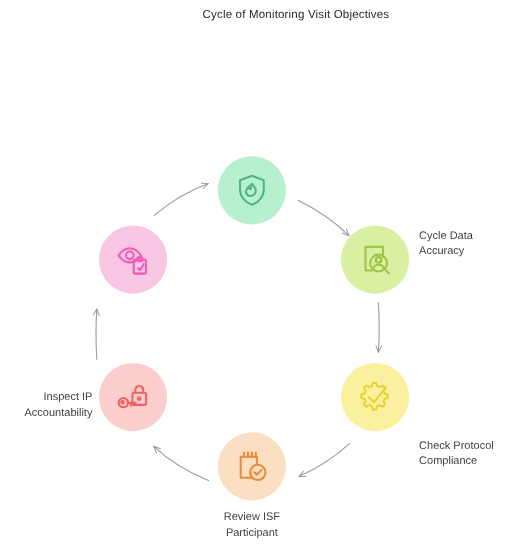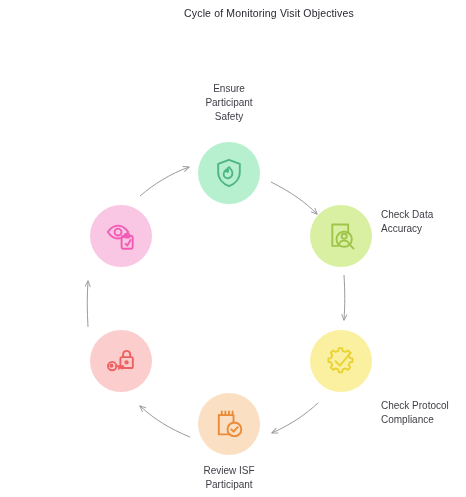--- a/index.html
+++ b/index.html
@@ -94,35 +94,32 @@
                C7.8 19.3 4.8 15.8 4.8 11.4 V5.9 Z"></path>
       <path d="M12.2 8.1 C12.6 9.3 13.9 9.9 14.2 11.4
                C14.6 13.5 13.3 15.4 11.4 15.5
                C9.6 15.6 8.3 14.3 8.4 12.6
                C8.5 11.1 9.5 10.3 10.3 9.6
                C10.1 10.5 10.4 11.1 10.9 11.3
                C11.5 11.5 11.5 10.2 11.2 9.4
                C11 8.8 11.6 8.3 12.2 8.1 Z"></path>
     </svg>
   </div>
-  <div class="label center" style="left:169px; top:82px; width:120px;">Ensure
-Participant
-Safety</div>
 
   <div class="node" style="left:310px; top:205px; background:#d9f0a3;">
     <svg viewBox="0 0 24 24" fill="none" stroke="#9fc44a" stroke-width="1.25" stroke-linecap="round" stroke-linejoin="round">
       <path d="M16.8 10.2 V4.3 H6.2 V18.6 H10.4"></path>
       <circle cx="14.1" cy="14.1" r="5.1"></circle>
       <circle cx="14.1" cy="12.2" r="1.7"></circle>
       <path d="M10.7 17.6 C11.2 15.9 12.5 15.1 14.1 15.1
                C15.7 15.1 17 15.9 17.5 17.6"></path>
       <path d="M17.9 17.9 L20.4 20.4"></path>
     </svg>
   </div>
-  <div class="label right" style="left:381px; top:208px; width:85px;">Check Data
+  <div class="label right" style="left:381px; top:208px; width:85px;">Cycle Data
 Accuracy</div>
 
   <div class="node" style="left:310px; top:330px; background:#faf0a0;">
     <svg viewBox="0 0 24 24" fill="none" stroke="#e8d234" stroke-width="1.25" stroke-linecap="round" stroke-linejoin="round">
       <path d="M10.6 3.4 h2.1 l0.5 1.9 1.7 0.7 1.7-1 1.5 1.5-1 1.7 0.7 1.7 1.9 0.5
                v2.1 l-1.9 0.5-0.7 1.7 1 1.7-1.5 1.5-1.7-1-1.7 0.7-0.5 1.9
                h-2.1 l-0.5-1.9-1.7-0.7-1.7 1-1.5-1.5 1-1.7-0.7-1.7-1.9-0.5
                v-2.1 l1.9-0.5 0.7-1.7-1-1.7 1.5-1.5 1.7 1 1.7-0.7 Z"></path>
       <path d="M8.3 12.1 L11.2 15.1 L18.6 6.4"></path>
     </svg>
@@ -145,20 +142,22 @@
   <div class="node" style="left:90px; top:330px; background:#fbcdcd;">
     <svg viewBox="0 0 24 24" fill="none" stroke="#ef6060" stroke-width="1.25" stroke-linecap="round" stroke-linejoin="round">
       <rect x="11.6" y="9.4" width="8.3" height="7.3" rx="1.1"></rect>
       <path d="M13.4 9.4 V7.2 A2.4 2.4 0 0 1 18.1 7.2 V9.4"></path>
       <circle cx="15.7" cy="12.9" r="0.85"></circle>
       <circle cx="6.1" cy="15.4" r="2.8"></circle>
       <circle cx="5.6" cy="15.1" r="0.75"></circle>
       <path d="M8.7 15.4 H13.6 M10.6 15.4 V17.2 M12.6 15.4 V17.0"></path>
     </svg>
   </div>
+  <div class="label left" style="left:0px; top:355px; width:84px;">Inspect IP
+Accountability</div>
 
   <div class="node" style="left:90px; top:205px; background:#f9c6e3;">
     <svg viewBox="0 0 24 24" fill="none" stroke="#f25bb5" stroke-width="1.25" stroke-linecap="round" stroke-linejoin="round">
       <path d="M3.2 9.4 C5.2 6.4 7.6 5.1 10 5.1 C12.4 5.1 14.8 6.4 16.8 9.4
                C14.8 12.4 12.4 13.7 10 13.7 C7.6 13.7 5.2 12.4 3.2 9.4 Z"></path>
       <circle cx="10" cy="9.4" r="2.3"></circle>
       <rect x="12.4" y="11.9" width="7.4" height="8.6" rx="1"></rect>
       <rect x="14.5" y="10.6" width="3.2" height="2.4" rx="0.6"></rect>
       <path d="M15.0 17.2 L16.2 18.4 L18.4 14.7"></path>
     </svg>

